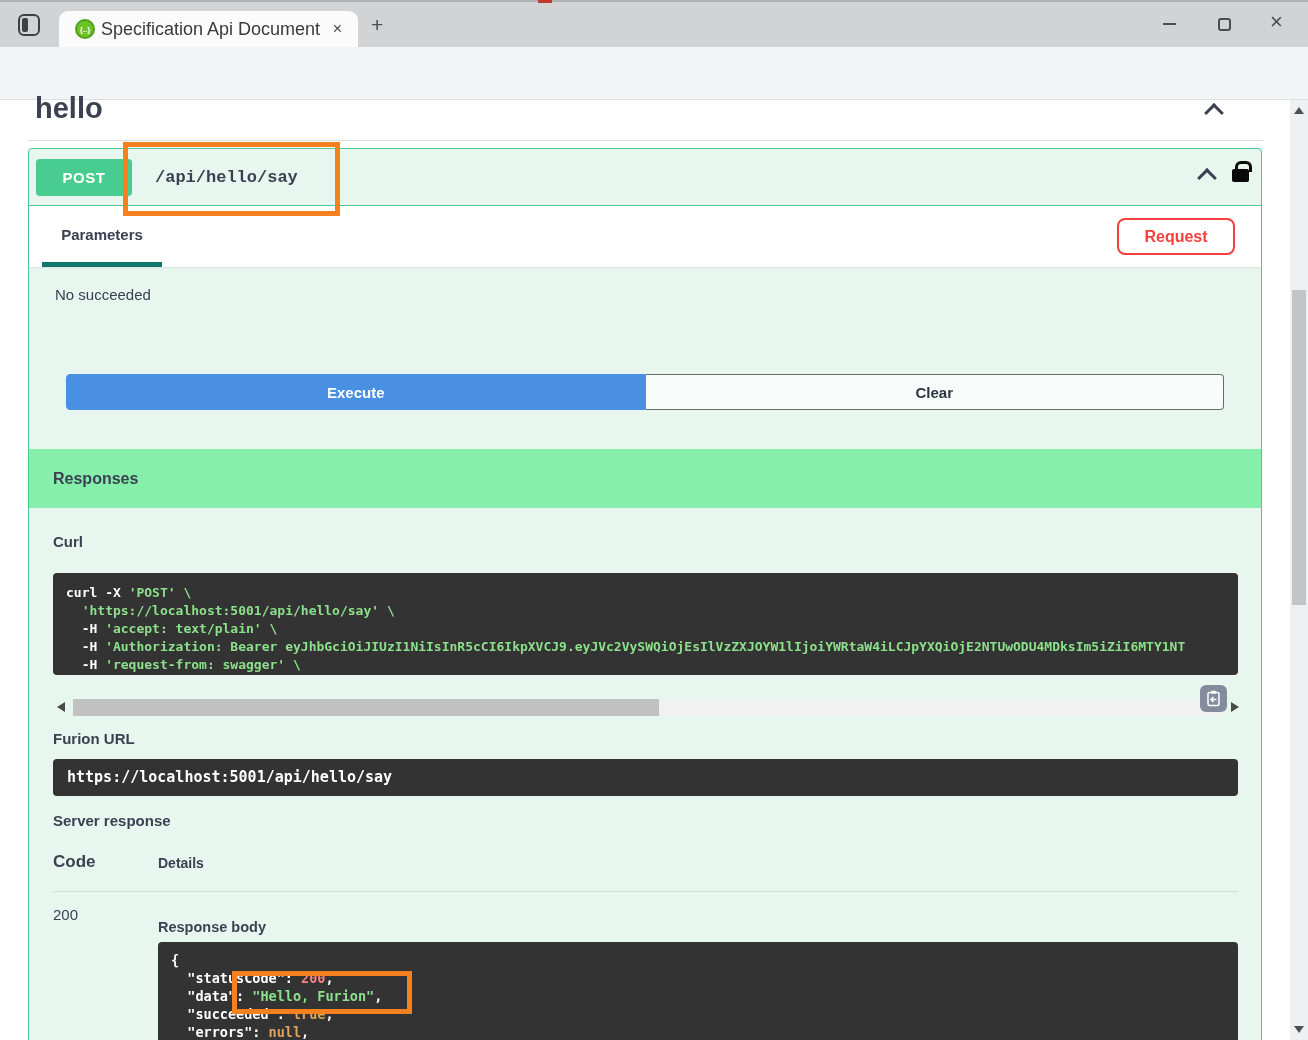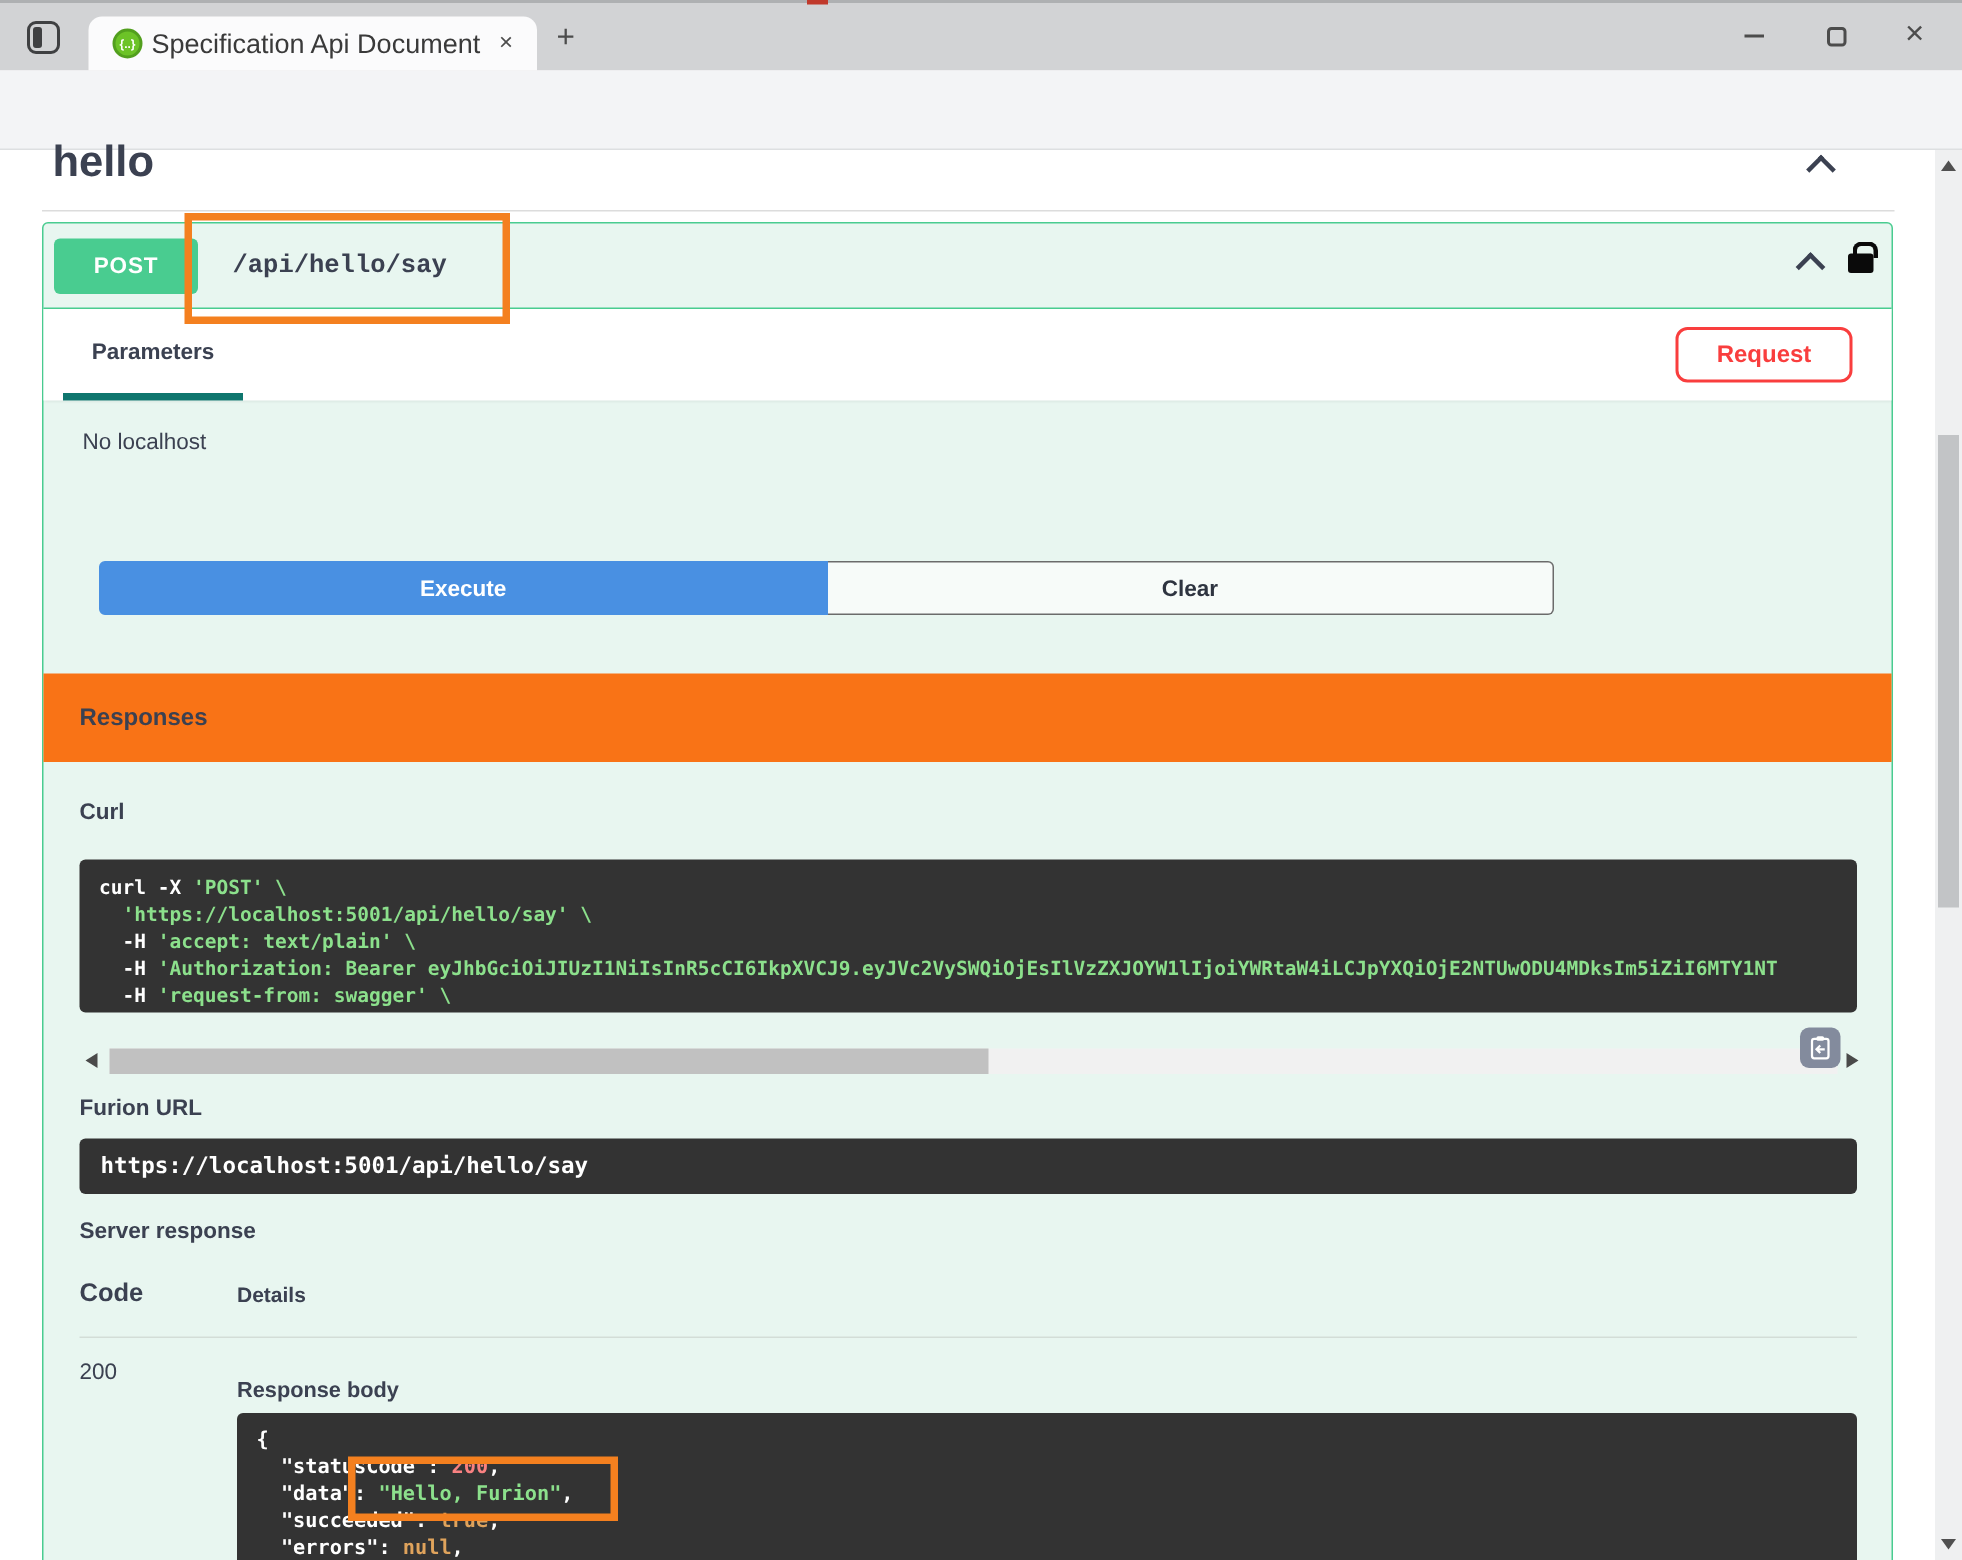--- a/index.html
+++ b/index.html
@@ -57,25 +57,25 @@
   .op-path { margin-left:23px; font-family:"Liberation Mono", monospace; font-size:17px; font-weight:bold; color:#3b4151; }
   .sum-chev { position:absolute; right:47px; top:22px; }
   .lock-auth { position:absolute; right:12px; top:20px; width:17px; height:13px; background:#0a0a0a; border-radius:2px; }
   .lock-auth:before { content:""; position:absolute; top:-8px; left:3px; width:11px; height:8px; border:3px solid #0a0a0a; border-bottom:none; border-radius:6px 6px 0 0; }
 
   .sec-header { position:absolute; left:0; top:57px; width:100%; height:61px; background:#fff; box-shadow:0 1px 2px rgba(0,0,0,0.08); }
   .tab-item { position:absolute; left:13px; top:0; width:120px; height:100%; display:flex; align-items:center; justify-content:center; border-bottom:5px solid #0f766e; font-size:15px; font-weight:bold; color:#3b4151; }
   .btn-cancel { position:absolute; right:26px; top:12px; width:118px; height:37px; background:#fff; border:2px solid #f93e3e; border-radius:8px; color:#f93e3e; font-weight:bold; font-size:16px; display:flex; align-items:center; justify-content:center; }
   .no-params { position:absolute; left:26px; top:137px; font-size:15px; color:#3b4151; }
 
-  .exec-wrap { position:absolute; left:37px; top:225px; width:970px; height:36px; display:flex; }
+  .exec-wrap { position:absolute; left:37px; top:225px; width:1158px; height:36px; display:flex; }
   .btn-exec { flex:1; background:#4990e2; border:1px solid #4990e2; border-radius:4px 0 0 4px; color:#fff; font-weight:bold; font-size:15px; display:flex; align-items:center; justify-content:center; }
   .btn-clear { flex:1; background:#f7fbf9; border:1px solid #6b6b6b; border-left:none; border-radius:0 4px 4px 0; color:#2e3440; font-weight:bold; font-size:15px; display:flex; align-items:center; justify-content:center;text-align:right; }
 
-  .band { position:absolute; left:0; top:300px; width:100%; height:59px; background:#f97316; display:flex; align-items:center; padding-left:24px; font-size:16px; font-weight:bold; color:#3b4151; }
+  .band { position:absolute; left:0; top:300px; width:100%; height:59px; background:#86efac; display:flex; align-items:center; padding-left:24px; font-size:16px; font-weight:bold; color:#3b4151; }
 
   .lbl { position:absolute; left:24px; font-size:15px; font-weight:bold; color:#3b4151; }
   .curl-lbl { top:384px; }
   .requrl-lbl { top:581px; }
   .srvresp-lbl { top:663px; }
 
   .codeblock { background:#333333; border-radius:4px; font-family:"DejaVu Sans Mono", monospace; font-weight:bold; color:#fff; overflow:hidden; white-space:pre; }
   .curl-block { position:absolute; left:24px; top:424px; width:1185px; height:102px; padding:11px 13px; font-size:13px; line-height:18px; }
   .requrl-block { position:absolute; left:24px; top:610px; width:1185px; height:37px; padding:9px 14px; font-size:15px; }
   .resp-block { position:absolute; left:129px; top:793px; width:1080px; height:260px; padding:9px 13px; font-size:13.5px; line-height:18px; }
@@ -204,21 +204,21 @@
         <div class="op-path">/api/hello/say</div>
         <div class="chev sum-chev"></div>
         <div class="lock-auth"></div>
       </div>
 
       <div class="sec-header">
         <div class="tab-item">Parameters</div>
         <div class="btn-cancel">Request</div>
       </div>
 
-      <div class="no-params">No localhost</div>
+      <div class="no-params">No succeeded</div>
 
       <div class="exec-wrap">
         <div class="btn-exec">Execute</div>
         <div class="btn-clear">Clear</div>
       </div>
 
       <div class="band">
           <span>Responses</span>
         </div>
 

